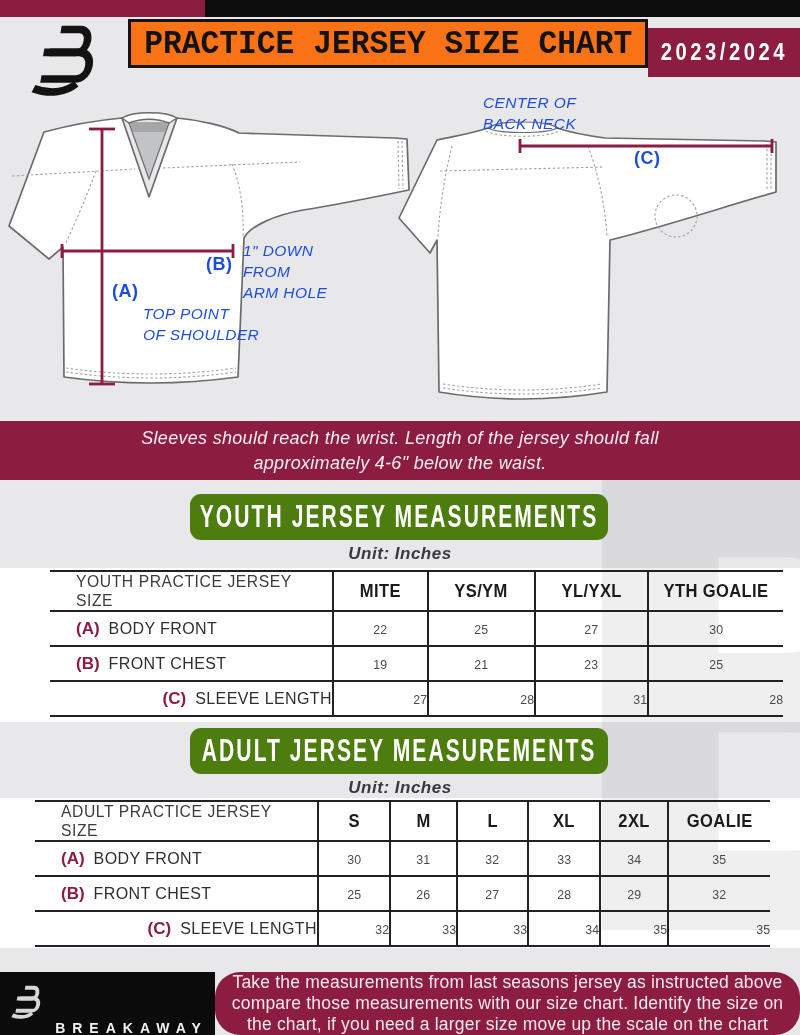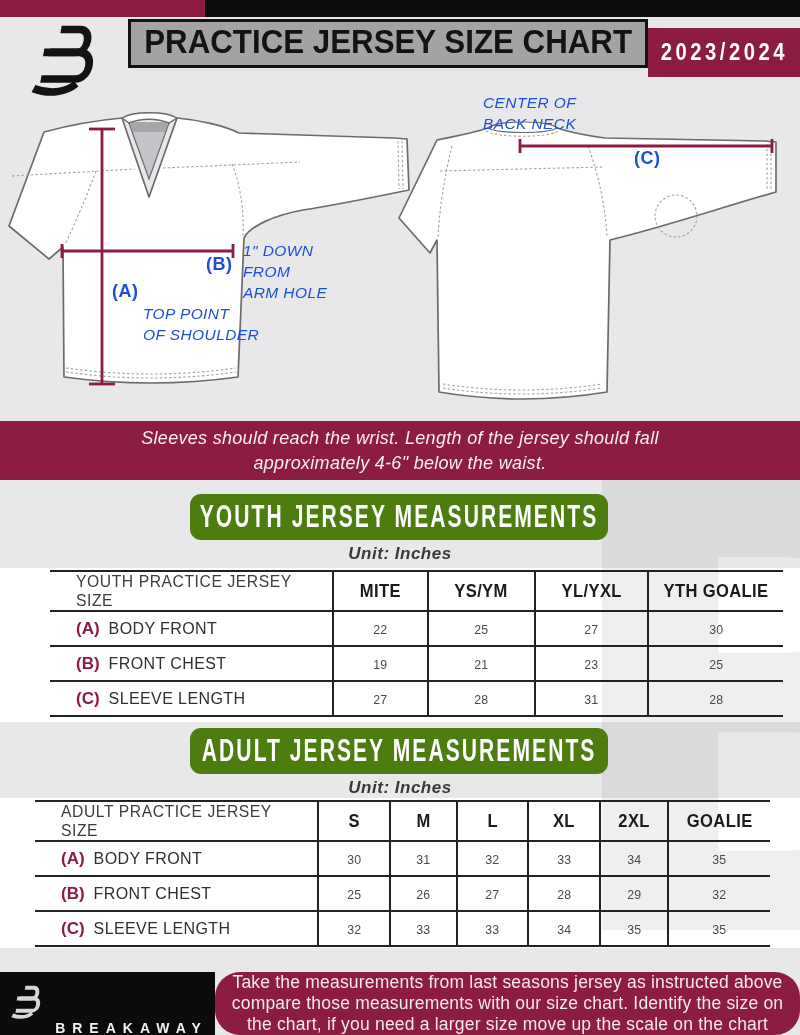--- a/index.html
+++ b/index.html
@@ -4,22 +4,22 @@
 <style>
   html,body{margin:0;padding:0;}
   .page{
     position:relative;width:800px;height:1035px;overflow:hidden;
     background:#E8E8EA;font-family:"Liberation Sans",sans-serif;
   }
   
   .topbar-maroon{position:absolute;left:0;top:0;width:205px;height:17px;background:#8C1D41;z-index:4;}
   .topbar-black{position:absolute;left:205px;top:0;width:595px;height:17px;background:#0d0d0e;z-index:4;}
   .title-box{
-    position:absolute;left:128px;top:19px;width:514px;height:43px;background:#a3a3a3;
-    border:3px solid #141415;z-index:4;display:flex;justify-content:center;
+    position:absolute;left:128px;top:19px;width:514px;height:43px;background:#f97316;
+    border:3px solid #141415;z-index:4;display:flex;align-items:center;justify-content:center;font-family:Liberation Mono, monospace;
   }
   .title-box .t{
     font-size:34px;font-weight:bold;color:#131314;letter-spacing:0px;white-space:nowrap;
     transform:scaleX(.92);display:inline-block;
   }
   .year-box{
     position:absolute;left:648px;top:18px;width:152px;height:49px;background:#8C1D41;z-index:4;
     display:flex;align-items:center;justify-content:center;margin-top:10px;
   }
   .year-box .t{
@@ -51,21 +51,21 @@
   .unit{
     position:absolute;left:0;width:800px;text-align:center;z-index:3;
     font-size:17px;font-style:italic;font-weight:700;color:#39393b;letter-spacing:.5px;
   }
   .unit-youth{top:544px;} .unit-adult{top:778px;}
   
   .panel{position:absolute;left:0;width:800px;background:#ffffff;z-index:1;}
   .panel-youth{top:568px;height:154px;} .panel-adult{top:798px;height:150px;}
   table.size{border-collapse:collapse;table-layout:fixed;position:absolute;z-index:2;}
   table.size td{padding:0;vertical-align:middle;text-align:center;border-top:2px solid #222224;}
-  table.size tr.last td{border-bottom:2.5px solid #222224;}
+  table.size tr.last td{border-bottom:2.5px solid #222224;text-align:right;}
   table.size td.v{border-left:2px solid #222224;}
   table.size td.lab{text-align:left;padding-left:26px;}
   .t-youth{left:50px;top:570px;width:733px;}
   .t-adult{left:35px;top:800px;width:735px;}
   tr.hrow{height:38px;} tr.drow{height:35px;}
   .hd-label{font-size:16.5px;color:#3c3c3e;letter-spacing:.6px;display:inline-block;transform:scaleX(.95);transform-origin:left;}
   .hd-size{font-size:18px;font-weight:bold;color:#1b1b1d;letter-spacing:.4px;display:inline-block;transform:scaleX(.92);}
   .rk{font-size:17px;font-weight:bold;color:#8C1D41;margin-right:9px;}
   .rl{font-size:16px;color:#2f2f31;letter-spacing:.4px;}
   .num{font-size:13px;color:#4a4a4d;display:inline-block;transform:scaleX(.95);}

